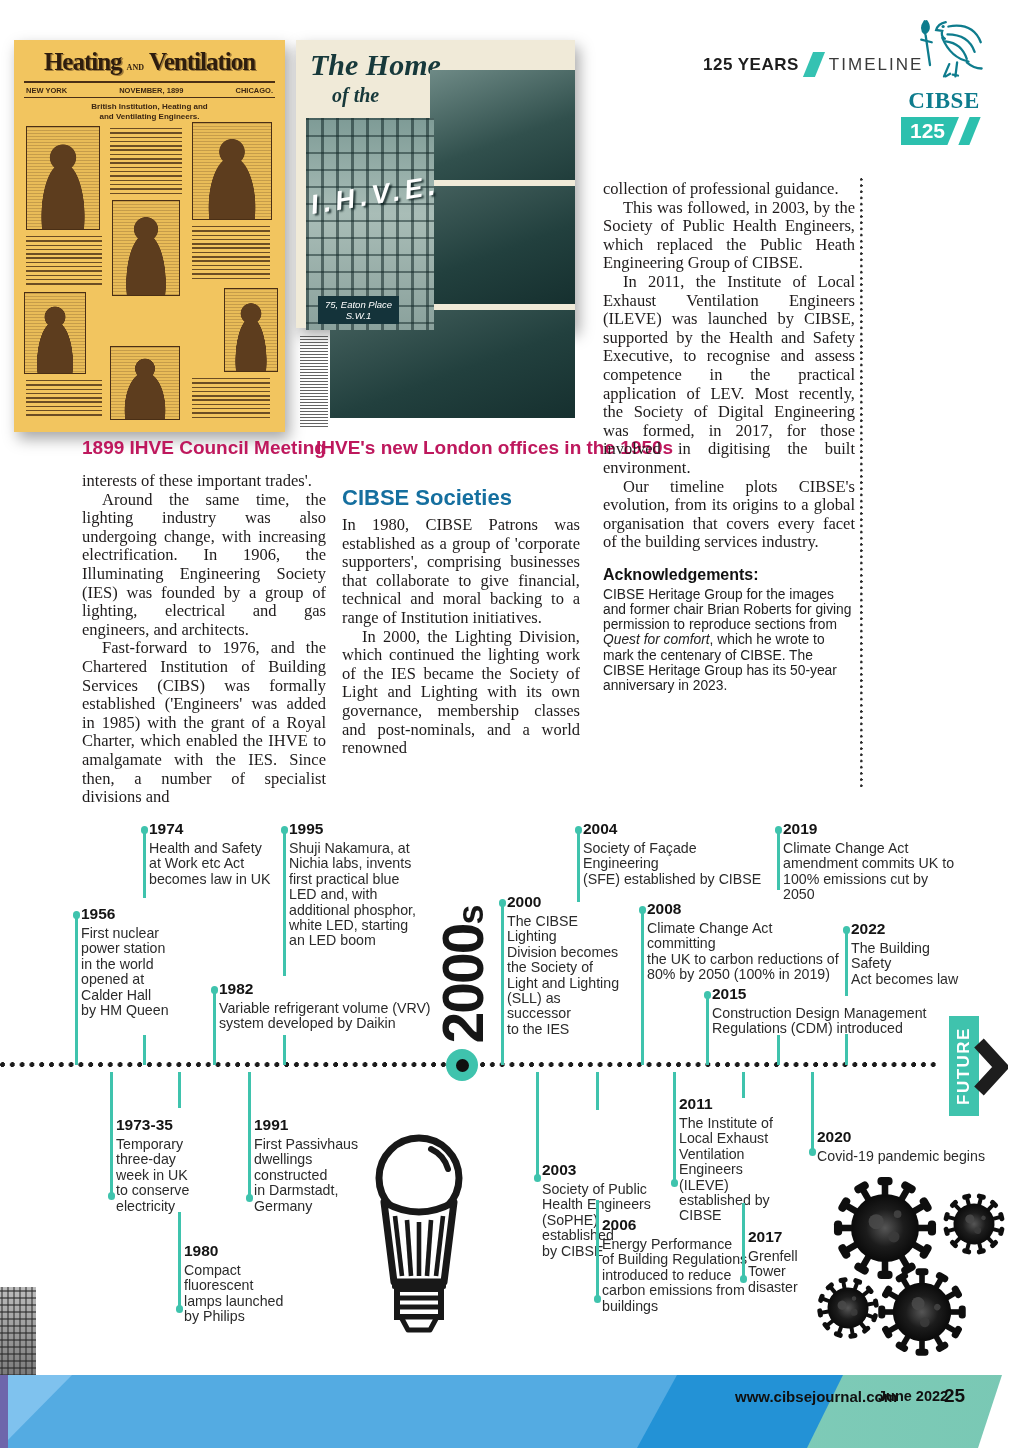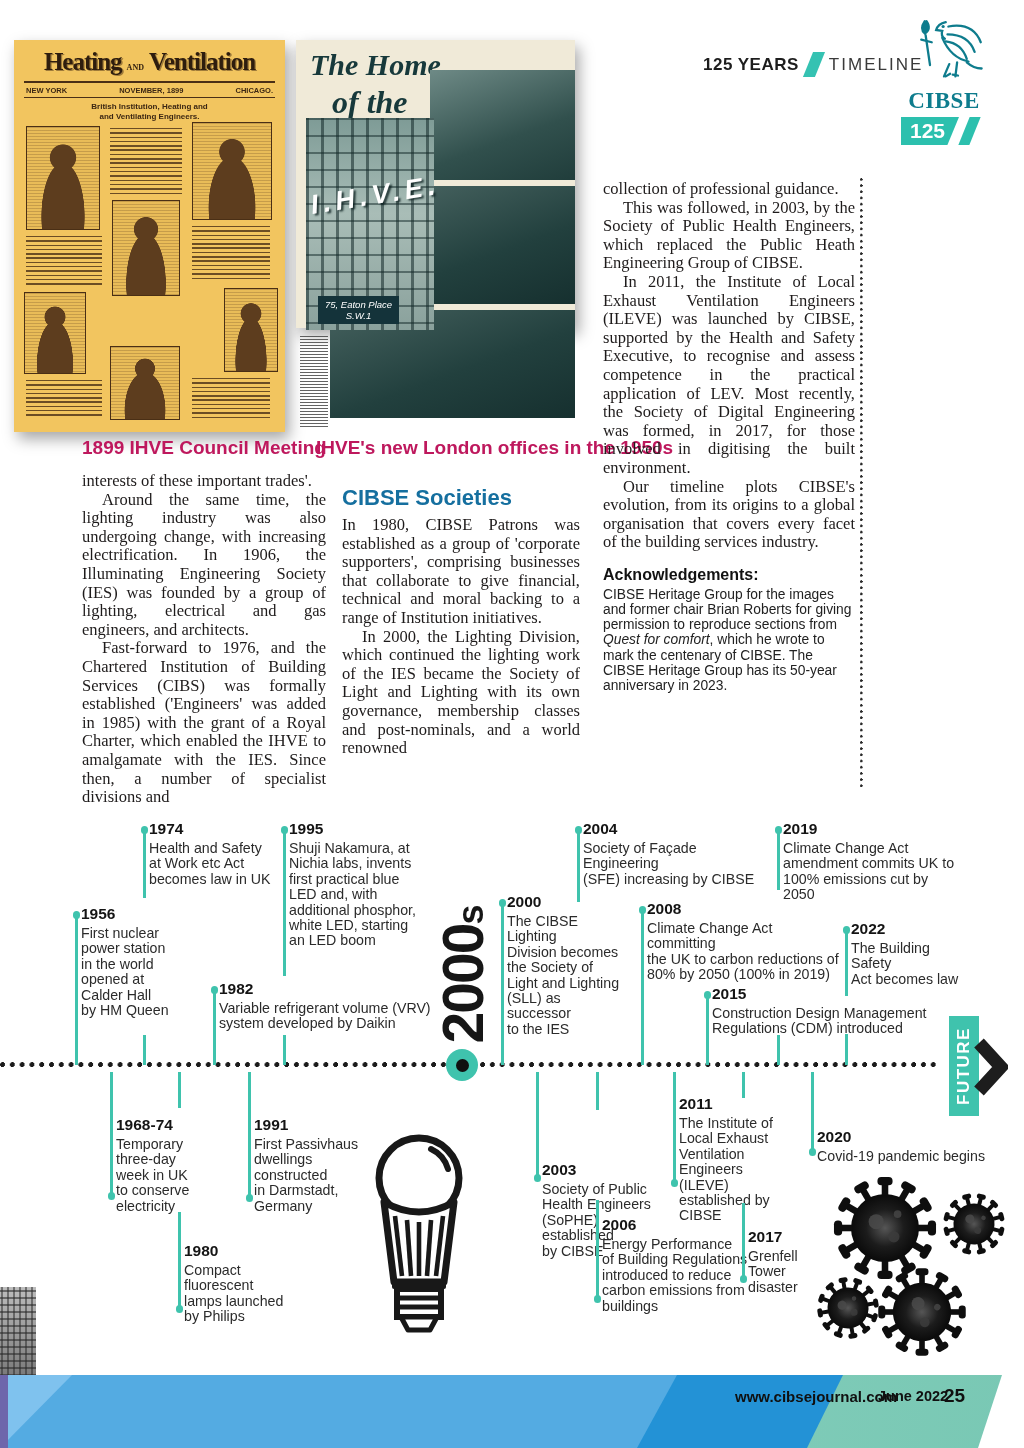--- a/index.html
+++ b/index.html
@@ -40,21 +40,21 @@
          radial-gradient(ellipse at 50% 88%,#5d3d1e 0 42%,rgba(93,61,30,0) 43%),
          repeating-linear-gradient(180deg,rgba(93,61,30,.25) 0 1px,transparent 1px 3px),#e9bc58;}
   .nlines{position:absolute;background-image:repeating-linear-gradient(180deg,rgba(74,47,21,.8) 0 1.4px,transparent 1.4px 4.3px);}
 
   
   .cover{position:absolute;left:296px;top:40px;width:279px;height:288px;background:#f0ead8;
         box-shadow:4px 7px 14px rgba(0,0,0,.35);}
   .cover-title1{position:absolute;left:14px;top:8px;font-family:"Liberation Serif",serif;
         font-style:italic;font-weight:bold;font-size:30px;color:#17393b;}
   .cover-title2{position:absolute;left:36px;top:44px;font-family:"Liberation Serif",serif;
-        font-style:italic;font-weight:bold;font-size:32px;color:#17393b;}
+        font-style:italic;font-weight:bold;font-size:20px;color:#17393b;}
   .photo{position:absolute;background:linear-gradient(160deg,#45615e,#22403e 55%,#16302f);}
   .photo.lighter{background:linear-gradient(160deg,#6e8a86,#31504d 60%,#203d3b);}
   .bphoto{position:absolute;left:10px;top:78px;width:128px;height:212px;
         background:
          repeating-linear-gradient(90deg,rgba(18,40,40,.55) 0 3px,transparent 3px 15px),
          repeating-linear-gradient(180deg,rgba(18,40,40,.5) 0 2px,transparent 2px 17px),
          linear-gradient(180deg,#7e9b96,#a9bdb7 45%,#8aa19c);}
   .cover-overlay{position:absolute;left:4px;top:62px;width:130px;color:#fff;font-style:italic;
         font-weight:900;font-size:27px;letter-spacing:5px;transform:rotate(-9deg);
         text-shadow:2px 2px 2px rgba(10,30,30,.8);white-space:nowrap;}
@@ -258,21 +258,21 @@
         <div class="eline">LED and, with</div>
         <div class="eline">additional phosphor,</div>
         <div class="eline">white LED, starting</div>
         <div class="eline">an LED boom</div>
       </div>
       <div class="stem" style="left: 577px; top: 830px; height: 72px;"></div>
       <div class="tdot" style="left: 574.6px; top: 826.3px;"></div>
       <div class="event" style="left: 583px; top: 820px; width: 182px;">
         <div class="eyear">2004</div>
         <div class="eline">Society of Façade Engineering</div>
-        <div class="eline">(SFE) increasing by CIBSE</div>
+        <div class="eline">(SFE) established by CIBSE</div>
       </div>
       <div class="stem" style="left: 777px; top: 830px; height: 60px;"></div>
       <div class="stem" style="left: 777px; top: 1035px; height: 30px;"></div>
       <div class="tdot" style="left: 774.6px; top: 826.3px;"></div>
       <div class="event" style="left: 783px; top: 820px; width: 178px;">
         <div class="eyear">2019</div>
         <div class="eline">Climate Change Act</div>
         <div class="eline">amendment commits UK to</div>
         <div class="eline">100% emissions cut by 2050</div>
       </div>
@@ -324,21 +324,21 @@
       <div class="stem" style="left: 706px; top: 995px; height: 70px;"></div>
       <div class="tdot" style="left: 703.6px; top: 991.3px;"></div>
       <div class="event" style="left: 712px; top: 985px; width: 218px;">
         <div class="eyear">2015</div>
         <div class="eline">Construction Design Management</div>
         <div class="eline">Regulations (CDM) introduced</div>
       </div>
       <div class="stem" style="left: 110px; top: 1072px; height: 124px;"></div>
       <div class="tdot" style="left: 107.6px; top: 1192.3px;"></div>
       <div class="event" style="left: 116px; top: 1116px; width: 100px;">
-        <div class="eyear">1968-74</div>
+        <div class="eyear">1973-35</div>
         <div class="eline">Temporary</div>
         <div class="eline">three-day</div>
         <div class="eline">week in UK</div>
         <div class="eline">to conserve</div>
         <div class="eline">electricity</div>
       </div>
       <div class="stem" style="left: 248px; top: 1072px; height: 126px;"></div>
       <div class="tdot" style="left: 245.6px; top: 1194.3px;"></div>
       <div class="event" style="left: 254px; top: 1116px; width: 122px;">
         <div class="eyear">1991</div>

